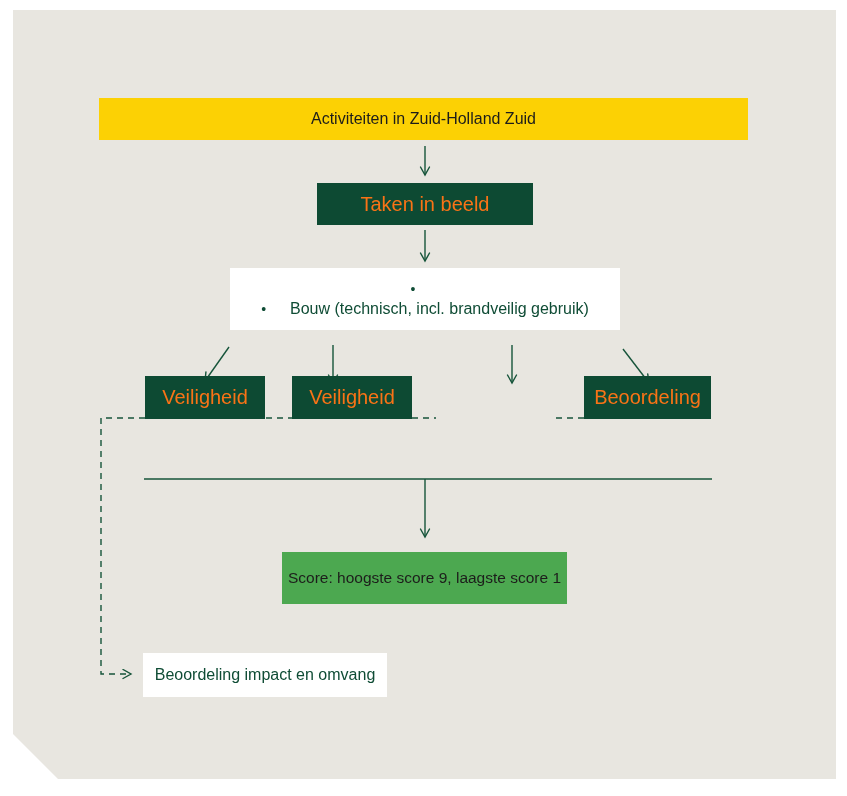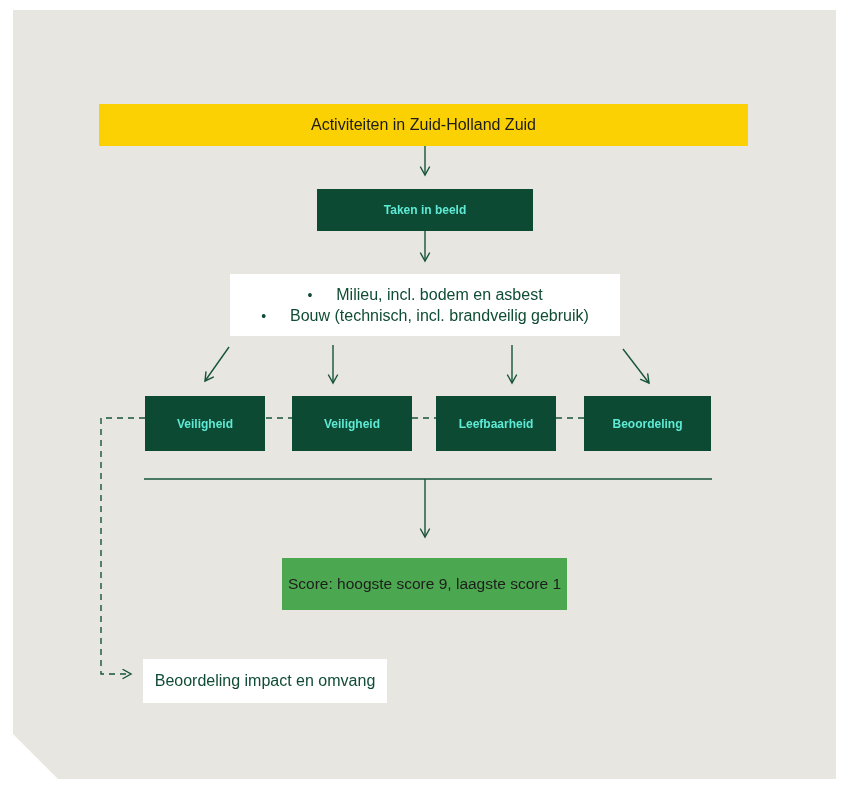--- a/index.html
+++ b/index.html
@@ -41,52 +41,51 @@
   .head{
     stroke:var(--line-green);
     stroke-width:1.4;
     fill:none;
     stroke-linecap:round;
   }
   .node{
     position:absolute;
     display:flex;align-items:center;justify-content:center;
     text-align:center;
-    margin-top:6px;
   }
   .node-yellow{
     left:99px;top:98px;width:649px;height:42px;
     background:var(--yellow);
     color:var(--dark-text);
     font-size:16px;
   }
   .node-dark{
     background:var(--dark-green);
-    color:#5eead4;
-    font-weight:700;
-    font-size:12px;
+    color:#f97316;
+    font-weight:400;
+    font-size:20px;
   }
   .node-taken{left:317px;top:183px;width:216px;height:42px;}
   .node-tasks{
     left:230px;top:268px;width:390px;height:62px;
     background:var(--white);
     color:var(--green-text);
     font-size:16px;
     flex-direction:column;
     justify-content:center;
     gap:3px;
   }
   .task-line{
     display:flex;align-items:baseline;justify-content:center;
   }
   .task-bullet{
     margin-right:24px;
     font-size:14px;
   }
-  .theme{top:390px;height:55px;}
+  .theme{top:376px;height:43px;}
   .theme-0{left:145px;width:120px;}
   .theme-1{left:292px;width:120px;}
   .theme-2{left:436px;width:120px;}
   .theme-3{left:584px;width:127px;}
   .node-score{
     left:282px;top:552px;width:285px;height:52px;
     background:var(--mid-green);
     color:var(--dark-text);
     font-size:15.5px;
   }
@@ -134,36 +133,32 @@
     <span>Activiteiten in Zuid-Holland Zuid</span>
   </div>
 
   <div class="node node-dark node-taken">
     <span>Taken in beeld</span>
   </div>
 
   <div class="node node-tasks">
     <div class="task-line">
       <span class="task-bullet">•</span>
-      <span>Milieu, incl. bodem en asbest</span>
     </div>
     <div class="task-line">
       <span class="task-bullet">•</span>
       <span>Bouw (technisch, incl. brandveilig gebruik)</span>
     </div>
   </div>
 
   <div class="node node-dark theme theme-0">
     <span>Veiligheid</span>
   </div>
   <div class="node node-dark theme theme-1">
     <span>Veiligheid</span>
-  </div>
-  <div class="node node-dark theme theme-2">
-    <span>Leefbaarheid</span>
   </div>
   <div class="node node-dark theme theme-3">
     <span>Beoordeling</span>
   </div>
 
   <div class="node node-score">
     <span>Score: hoogste score 9, laagste score 1</span>
   </div>
 
   <div class="node node-assessment">

